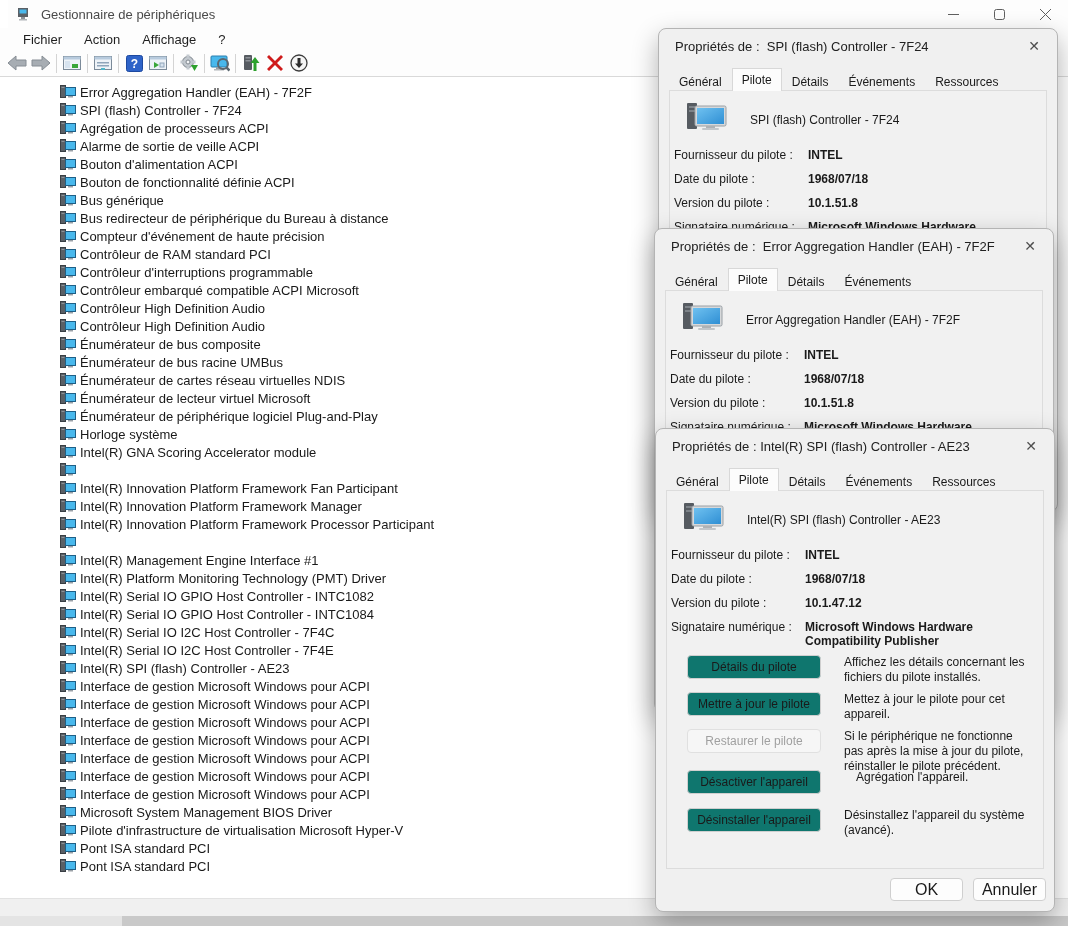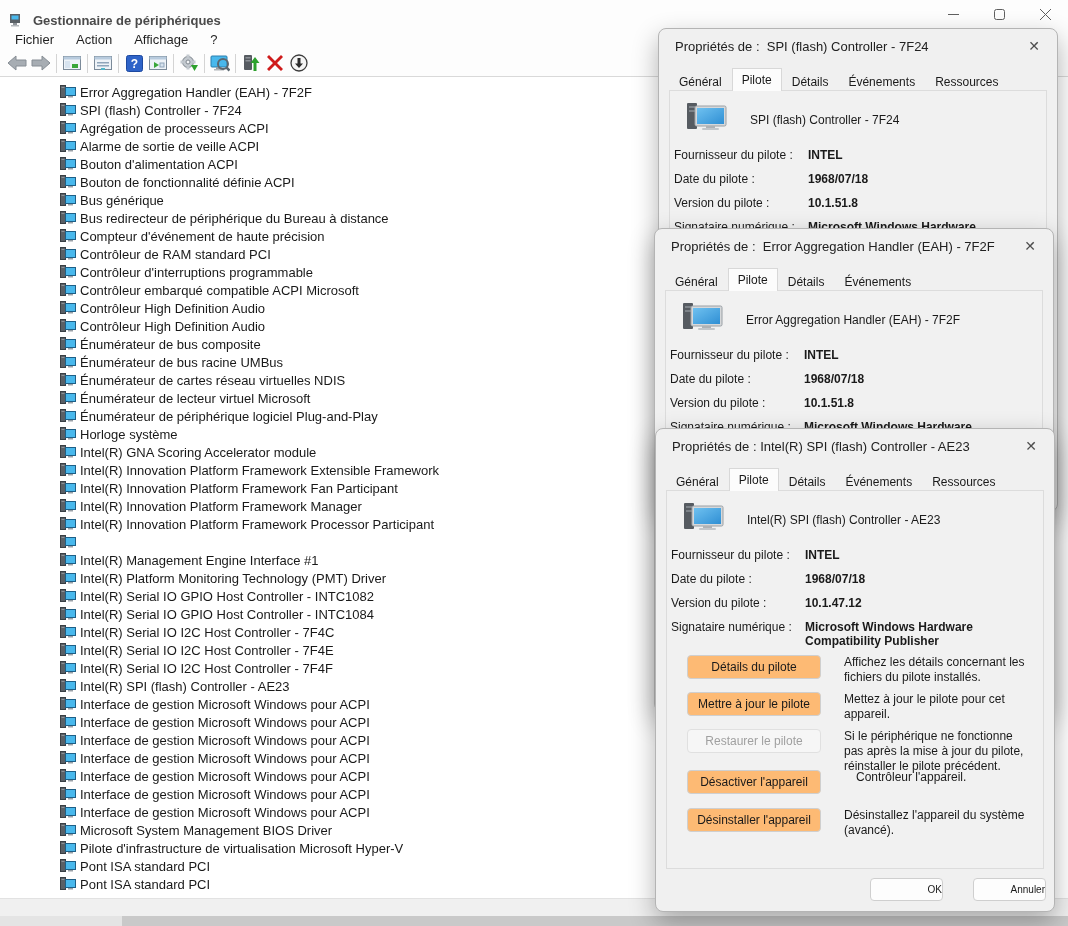--- a/index.html
+++ b/index.html
@@ -6,30 +6,30 @@
   html,body { width:1068px; height:926px; }
   body {
     position: relative;
     font-family: "Liberation Sans", sans-serif;
     background: #ffffff;
     overflow: hidden;
     color: #1b1b1b;
   }
   
   .titlebar {
-    position:absolute; top:0; left:0; right:0; height:28px;
-    background:#fdfdfd; display:flex; align-items:flex-end;font-weight:bold;
+    position:absolute; top:0; left:8px; right:0; height:28px;
+    background:#fdfdfd; display:flex; align-items:center;
   }
   .titlebar .app-icon { margin:0 8px 0 9px; display:flex; }
   .titlebar .title { font-size:13px; color:#4a4a4a; }
   .win-controls { position:absolute; right:0; top:0; height:28px; display:flex; }
   .win-btn { width:46px; height:28px; display:flex; align-items:center; justify-content:center; }
   .menubar {
     position:absolute; top:28px; left:0; right:0; height:22px;
-    background:#fdfdfd; display:flex; align-items:center; padding-left:4px;
+    background:#fdfdfd; display:flex; align-items:center; padding-left:12px;
   }
   .menu-item { font-size:13px; color:#1f1f1f; padding:2px 11px; }
   .toolbar {
     position:absolute; top:50px; left:0; right:0; height:27px;
     background:#fdfdfd; border-bottom:1px solid #d9d9d9;
     display:flex; align-items:center; padding-left:5px;
   }
   .tool-btn { width:24px; height:23px; display:flex; align-items:center; justify-content:center; }
   .tool-sep { width:1px; height:19px; background:#d4d4d4; margin:0 3px; }
   
@@ -71,29 +71,29 @@
   .field-value { width:218px; line-height:14px; color:#1a1a1a;font-weight:bold; }
   .actions { position:absolute; left:0; top:0; width:100%; }
   .action-row { position:absolute; left:20px; right:12px; display:flex; align-items:flex-start; }
   .action-row:nth-child(1) { top:164px; }
   .action-row:nth-child(2) { top:201px; }
   .action-row:nth-child(3) { top:238px; }
   .action-row:nth-child(4) { top:279px;gap:12px; }
   .action-row:nth-child(5) { top:317px; }
   .action-btn {
     width:134px; height:24px; flex:none; font-size:12px; color:#1a1a1a;
-    background:#fdba74; border:1px solid #cfcfcf; border-radius:4px;
+    background:#0f766e; border:1px solid #cfcfcf; border-radius:4px;
     display:flex; align-items:center; justify-content:center;
   }
   .action-btn.disabled { color:#a0a0a0; border-color:#e0e0e0; background:#f6f6f6; }
   .action-desc { font-size:12px; line-height:15px; margin-left:23px; width:238px; color:#1a1a1a; }
   .dlg-footer { position:absolute; left:0; right:0; bottom:0; height:43px;
     display:flex; justify-content:flex-end; padding:10px 8px 0 0; gap:10px; }
-  .btn { width:73px; height:23px; font-size:10px; color:#1a1a1a; text-align:right;
-    background:#fdfdfd; border:1px solid #cfcfcf; border-radius:4px; line-height:21px;margin-left:20px; }
+  .btn { width:73px; height:23px; font-size:16px; color:#1a1a1a; text-align:center;
+    background:#fdfdfd; border:1px solid #cfcfcf; border-radius:4px; line-height:21px; }
   .d1 { left:658px; top:28px;  z-index:10; }
   .d2 { left:654px; top:228px; z-index:20; }
   .d3 { left:655px; top:428px; z-index:30; }
 </style>
 </head>
 <body>
 
 <svg width="0" height="0" style="position:absolute">
   <defs>
     <linearGradient id="scrg" x1="0" y1="0" x2="1" y2="1">
@@ -463,21 +463,20 @@
   </div>
     <div class="tree-row">
     <span class="dev-icon">
       <svg width="16" height="14">
           <rect x="0.5" y="0.5" width="5" height="12" fill="#5a6066" stroke="#3a3f44"></rect>
           <rect x="1.5" y="2" width="3" height="1" fill="#8d9298"></rect>
           <rect x="5.5" y="2.5" width="10" height="8" fill="#49b8ec" stroke="#1e5f86"></rect>
           <rect x="8" y="11" width="5" height="1.5" fill="#9aa0a6"></rect>
         </svg>
     </span>
-    <span class="tree-label">Intel(R) Innovation Platform Framework Extensible Framework</span>
   </div>
     <div class="tree-row">
     <span class="dev-icon">
       <svg width="16" height="14">
           <rect x="0.5" y="0.5" width="5" height="12" fill="#5a6066" stroke="#3a3f44"></rect>
           <rect x="1.5" y="2" width="3" height="1" fill="#8d9298"></rect>
           <rect x="5.5" y="2.5" width="10" height="8" fill="#49b8ec" stroke="#1e5f86"></rect>
           <rect x="8" y="11" width="5" height="1.5" fill="#9aa0a6"></rect>
         </svg>
     </span>
@@ -573,31 +572,20 @@
     <div class="tree-row">
     <span class="dev-icon">
       <svg width="16" height="14">
           <rect x="0.5" y="0.5" width="5" height="12" fill="#5a6066" stroke="#3a3f44"></rect>
           <rect x="1.5" y="2" width="3" height="1" fill="#8d9298"></rect>
           <rect x="5.5" y="2.5" width="10" height="8" fill="#49b8ec" stroke="#1e5f86"></rect>
           <rect x="8" y="11" width="5" height="1.5" fill="#9aa0a6"></rect>
         </svg>
     </span>
     <span class="tree-label">Intel(R) Serial IO I2C Host Controller - 7F4E</span>
-  </div>
-    <div class="tree-row">
-    <span class="dev-icon">
-      <svg width="16" height="14">
-          <rect x="0.5" y="0.5" width="5" height="12" fill="#5a6066" stroke="#3a3f44"></rect>
-          <rect x="1.5" y="2" width="3" height="1" fill="#8d9298"></rect>
-          <rect x="5.5" y="2.5" width="10" height="8" fill="#49b8ec" stroke="#1e5f86"></rect>
-          <rect x="8" y="11" width="5" height="1.5" fill="#9aa0a6"></rect>
-        </svg>
-    </span>
-    <span class="tree-label">Intel(R) Serial IO I2C Host Controller - 7F4F</span>
   </div>
     <div class="tree-row">
     <span class="dev-icon">
       <svg width="16" height="14">
           <rect x="0.5" y="0.5" width="5" height="12" fill="#5a6066" stroke="#3a3f44"></rect>
           <rect x="1.5" y="2" width="3" height="1" fill="#8d9298"></rect>
           <rect x="5.5" y="2.5" width="10" height="8" fill="#49b8ec" stroke="#1e5f86"></rect>
           <rect x="8" y="11" width="5" height="1.5" fill="#9aa0a6"></rect>
         </svg>
     </span>
@@ -879,21 +867,21 @@
         <div class="action-row">
         <div class="action-btn">Mettre à jour le pilote</div>
         <div class="action-desc">Mettez à jour le pilote pour cet appareil.</div>
       </div>
         <div class="action-row">
         <div class="action-btn disabled">Restaurer le pilote</div>
         <div class="action-desc">Si le périphérique ne fonctionne pas après la mise à jour du pilote, réinstaller le pilote précédent.</div>
       </div>
         <div class="action-row">
         <div class="action-btn">Désactiver l'appareil</div>
-        <div class="action-desc">Contrôleur l'appareil.</div>
+        <div class="action-desc">Agrégation l'appareil.</div>
       </div>
         <div class="action-row">
         <div class="action-btn">Désinstaller l'appareil</div>
         <div class="action-desc">Désinstallez l'appareil du système (avancé).</div>
       </div>
       </div>
   </div>
   <div class="dlg-footer">
     <div class="btn">OK</div>
     <div class="btn">Annuler</div>

